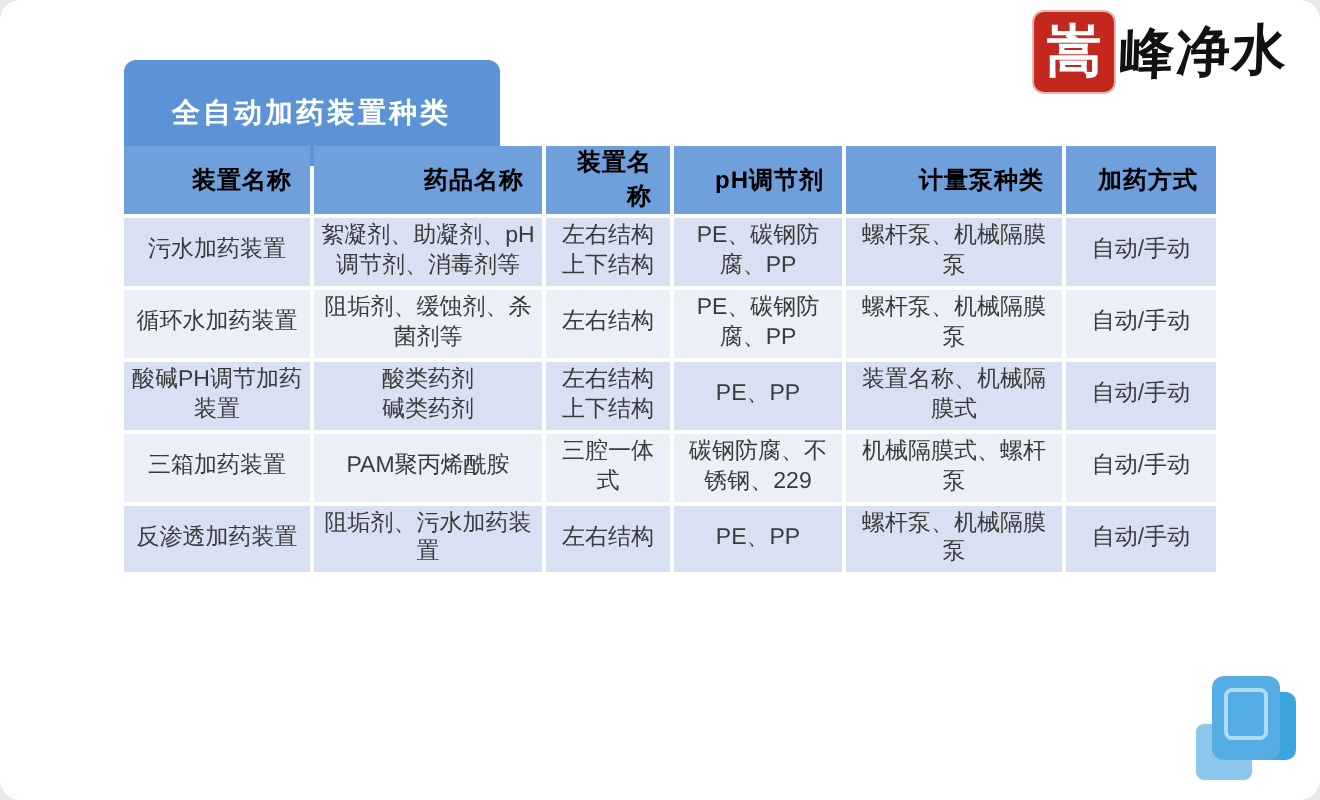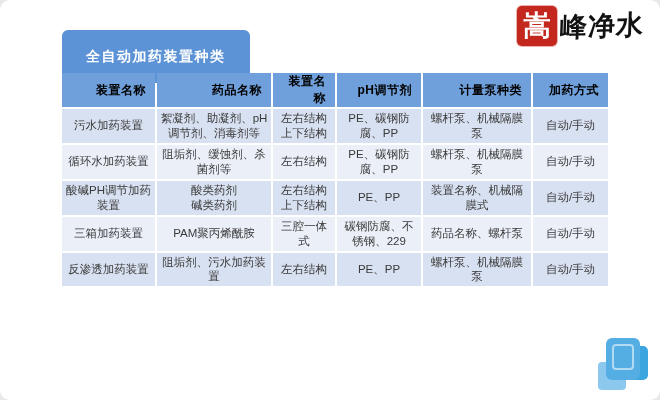--- a/index.html
+++ b/index.html
@@ -213,21 +213,21 @@
 上下结构</td>
           <td>PE、PP</td>
           <td>装置名称、机械隔膜式</td>
           <td>自动/手动</td>
         </tr>
         <tr>
           <td>三箱加药装置</td>
           <td>PAM聚丙烯酰胺</td>
           <td>三腔一体式</td>
           <td>碳钢防腐、不锈钢、229</td>
-          <td>药品名称、螺杆泵</td>
+          <td>机械隔膜式、螺杆泵</td>
           <td>自动/手动</td>
         </tr>
         <tr>
           <td>反渗透加药装置</td>
           <td>阻垢剂、污水加药装置</td>
           <td>左右结构</td>
           <td>PE、PP</td>
           <td>螺杆泵、机械隔膜泵</td>
           <td>自动/手动</td>
         </tr>

